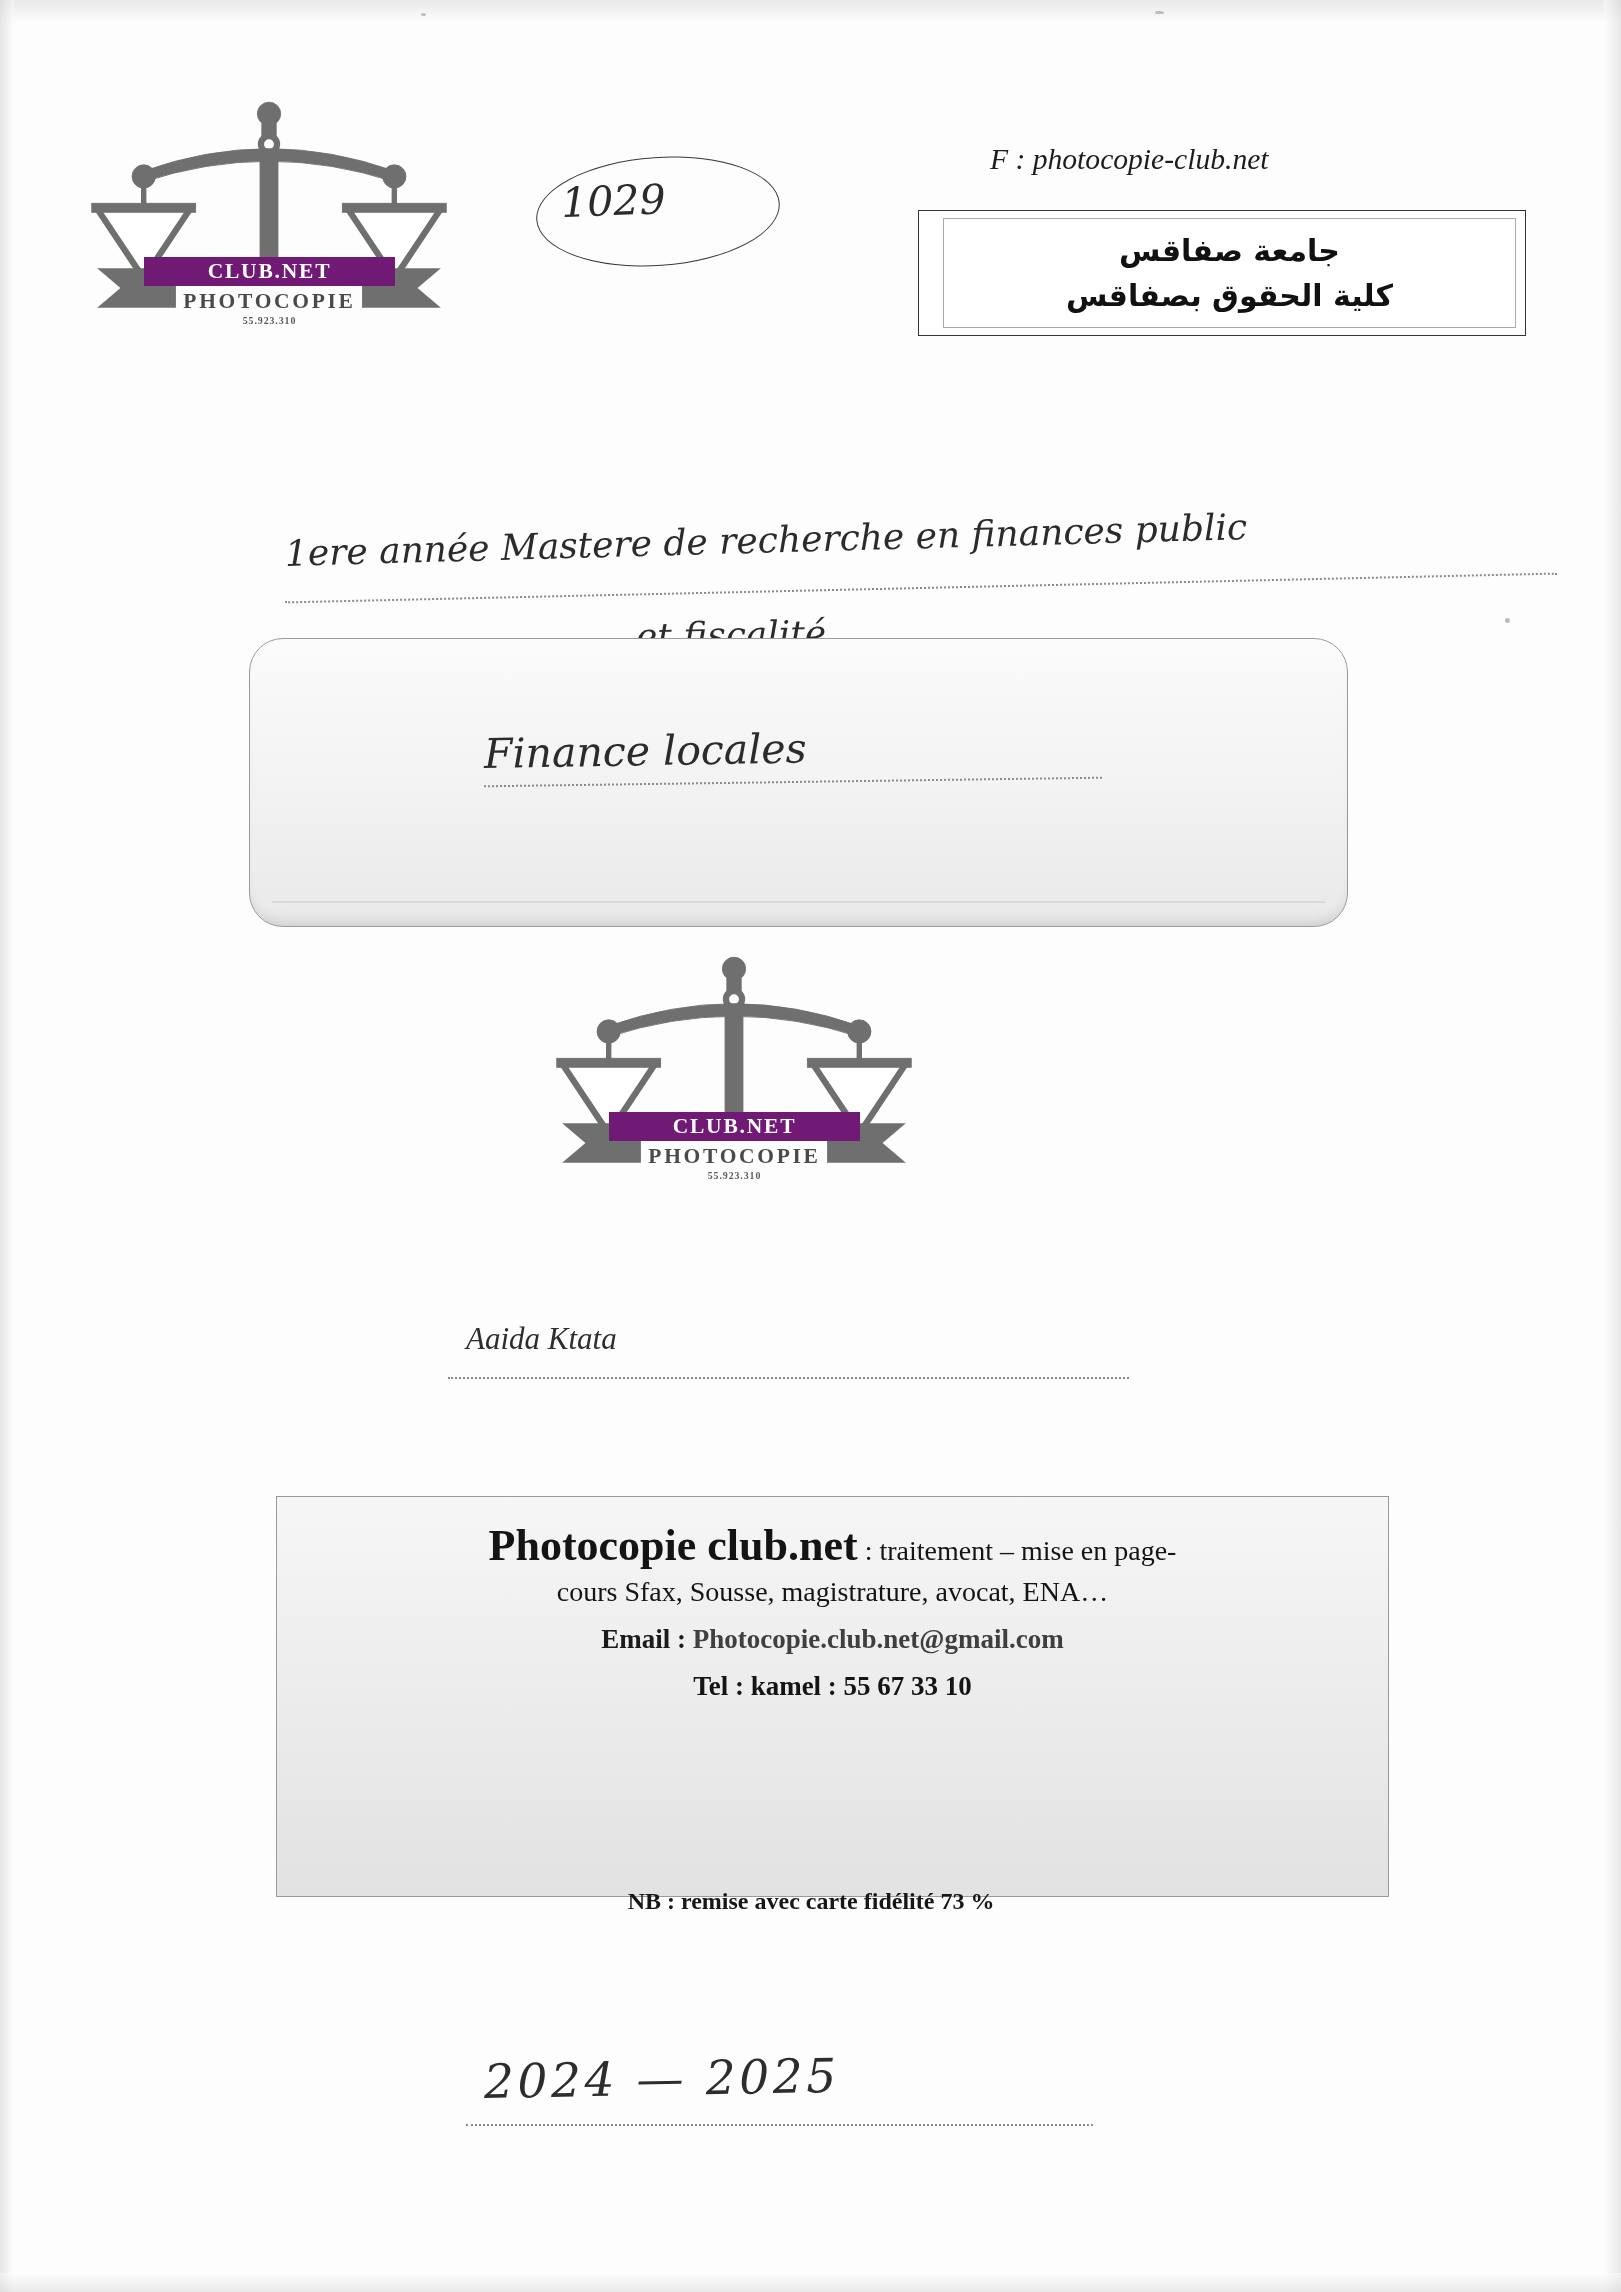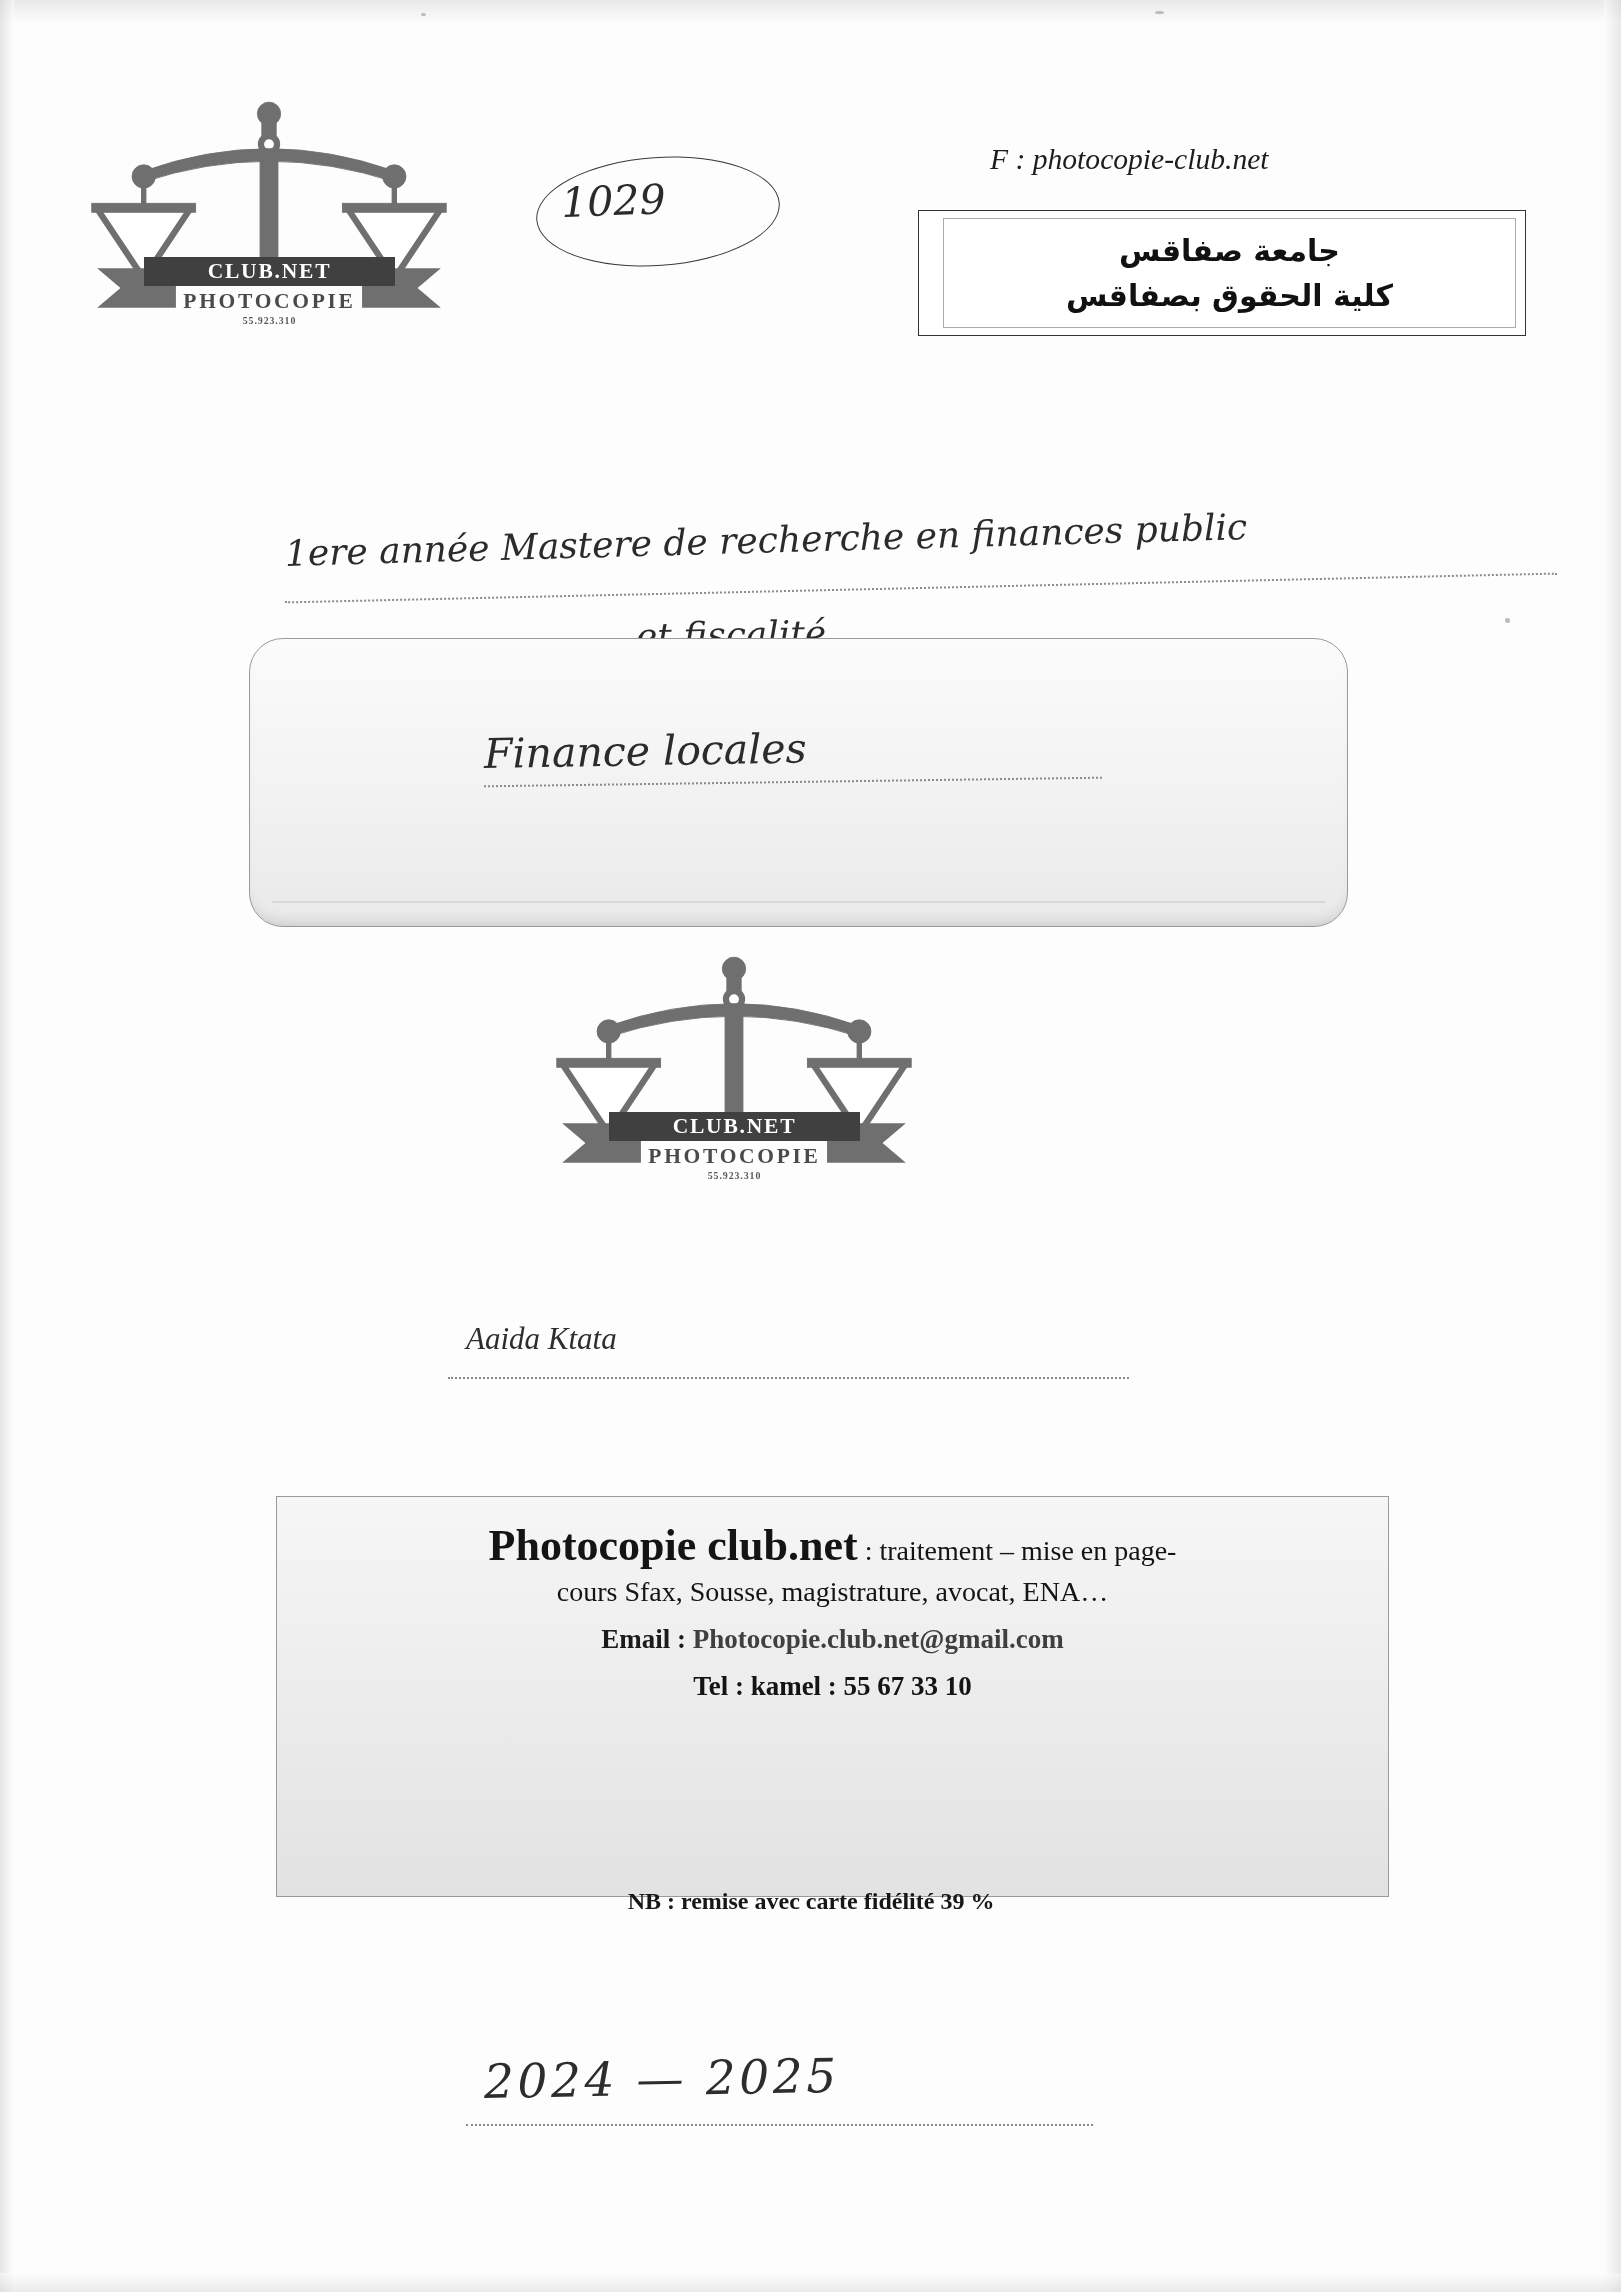--- a/index.html
+++ b/index.html
@@ -66,21 +66,21 @@
   .logo svg { display: block; }
 
   .logo-banner {
     position: absolute;
     left: 50%;
     transform: translateX(-50%);
     text-align: center;
     color: #555;
   }
   .logo-banner .bar {
-    background: #404040;
+    background: #701a75;
     color: #fff;
     font-family: "Liberation Serif", serif;
     font-weight: bold;
     letter-spacing: 1.8px;
     padding: 1.8px 0;
   }
   .logo-banner .bar2 {
     color: #4a4a4a;
     font-weight: bold;
     letter-spacing: 2.7px;
@@ -370,19 +370,19 @@
       <span>: traitement – mise en page-</span>
     </div>
     <div class="info-line2">cours Sfax, Sousse, magistrature, avocat, ENA…</div>
     <div class="info-email">
       <span>Email :</span>
       <span class="addr">Photocopie.club.net@gmail.com</span>
     </div>
     <div class="info-tel">Tel : kamel : 55 67 33 10</div>
   </div>
 
-  <div class="info-nb" style="left:0;top:1888px;">NB : remise avec carte fidélité 39 %</div>
+  <div class="info-nb" style="left:0;top:1888px;">NB : remise avec carte fidélité 73 %</div>
 
   <div class="hand-year" style="left:484px;top:2051px;transform:rotate(-1deg);">2024 — 2025</div>
   <div class="dotline" style="left:466px;top:2124px;width:627px;"></div>
 
 </div>
 
 
 </body></html>

